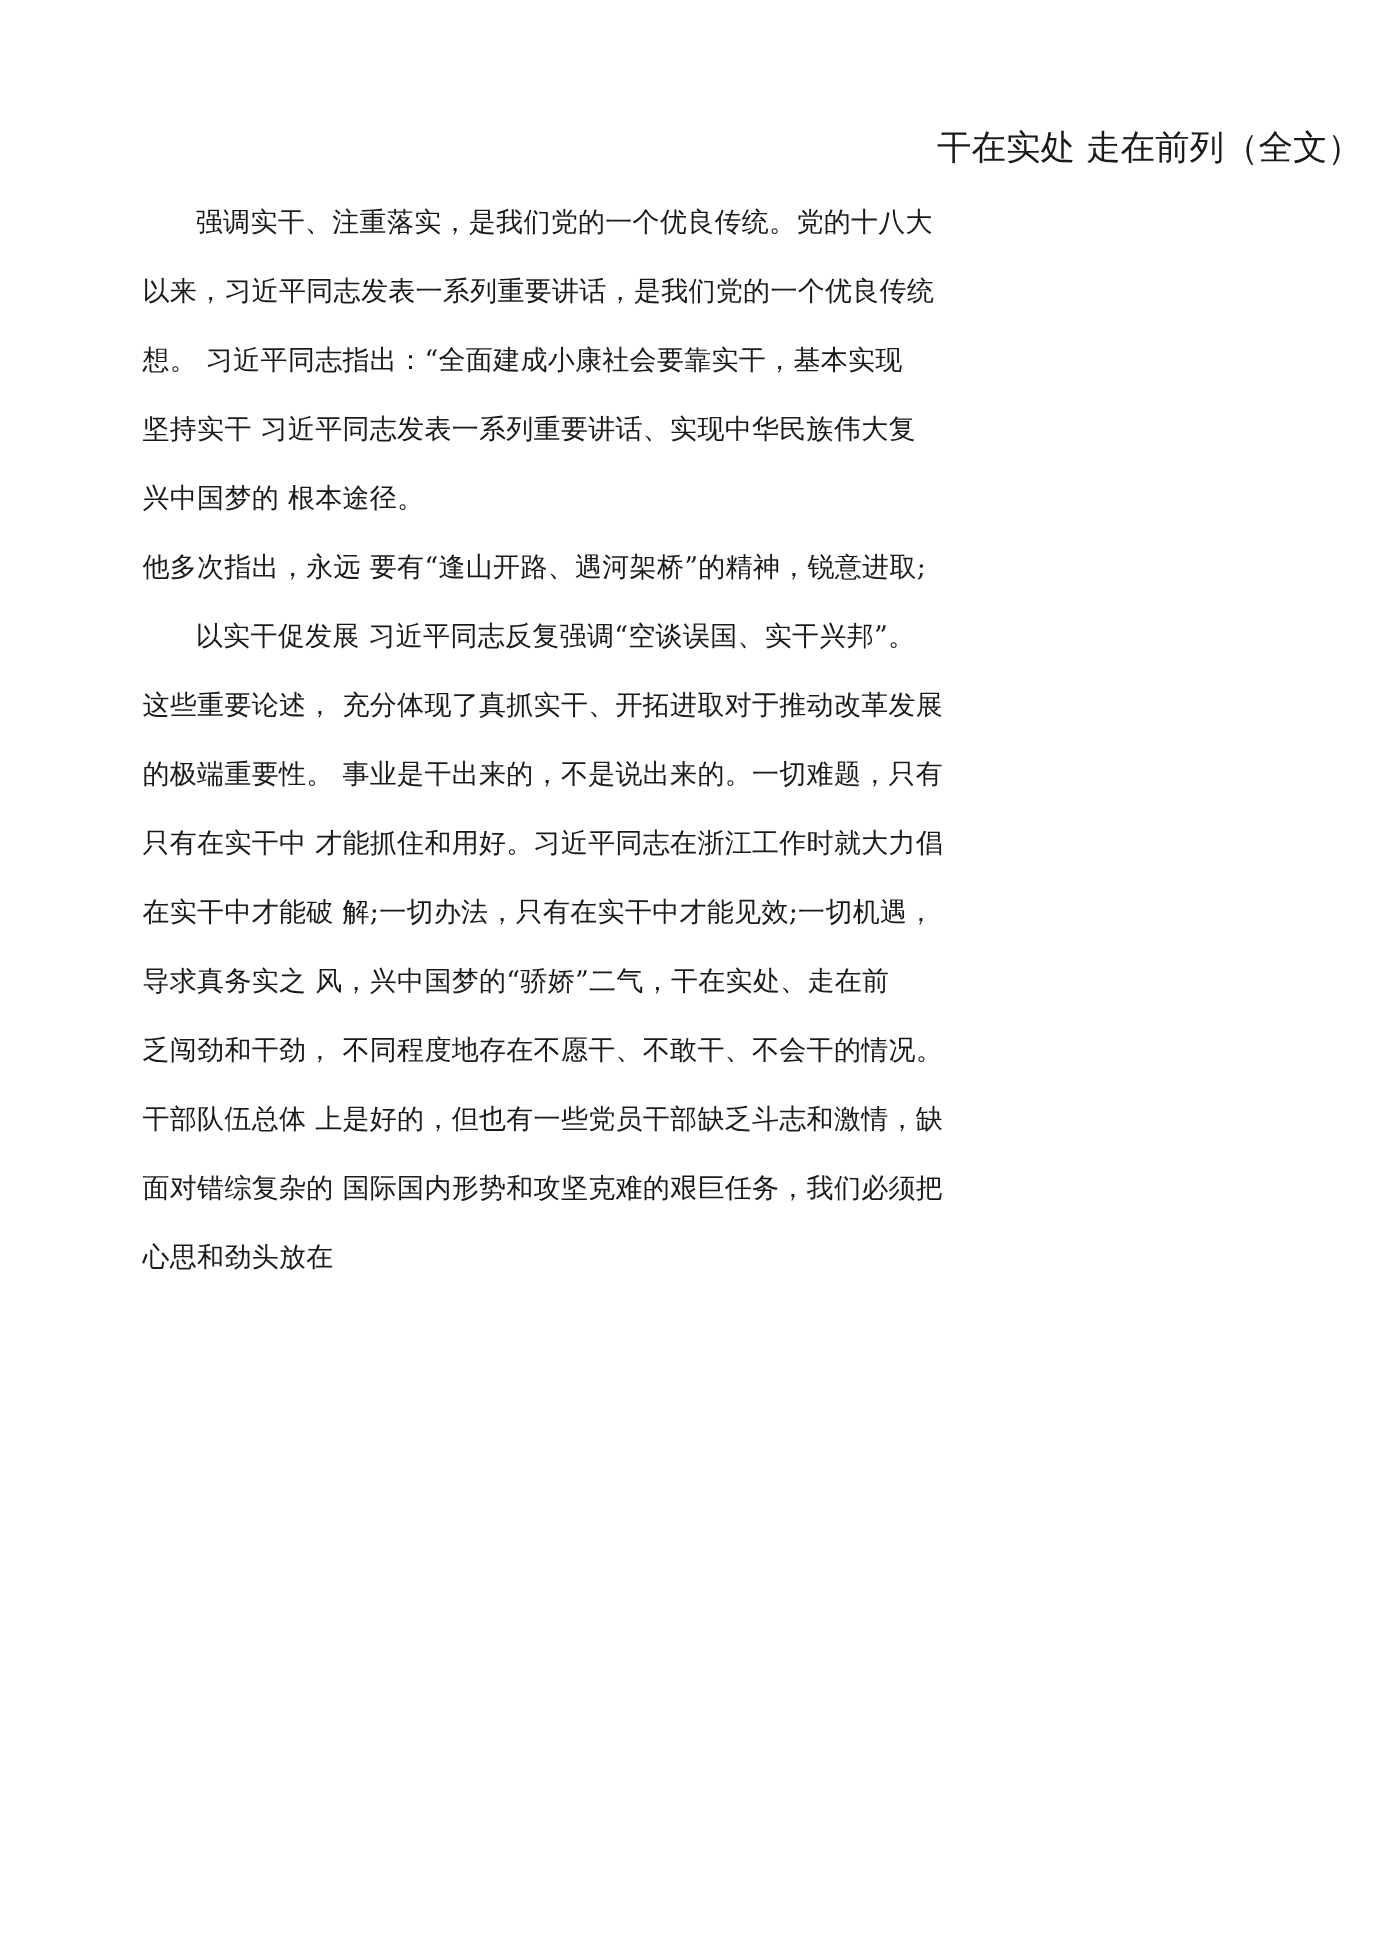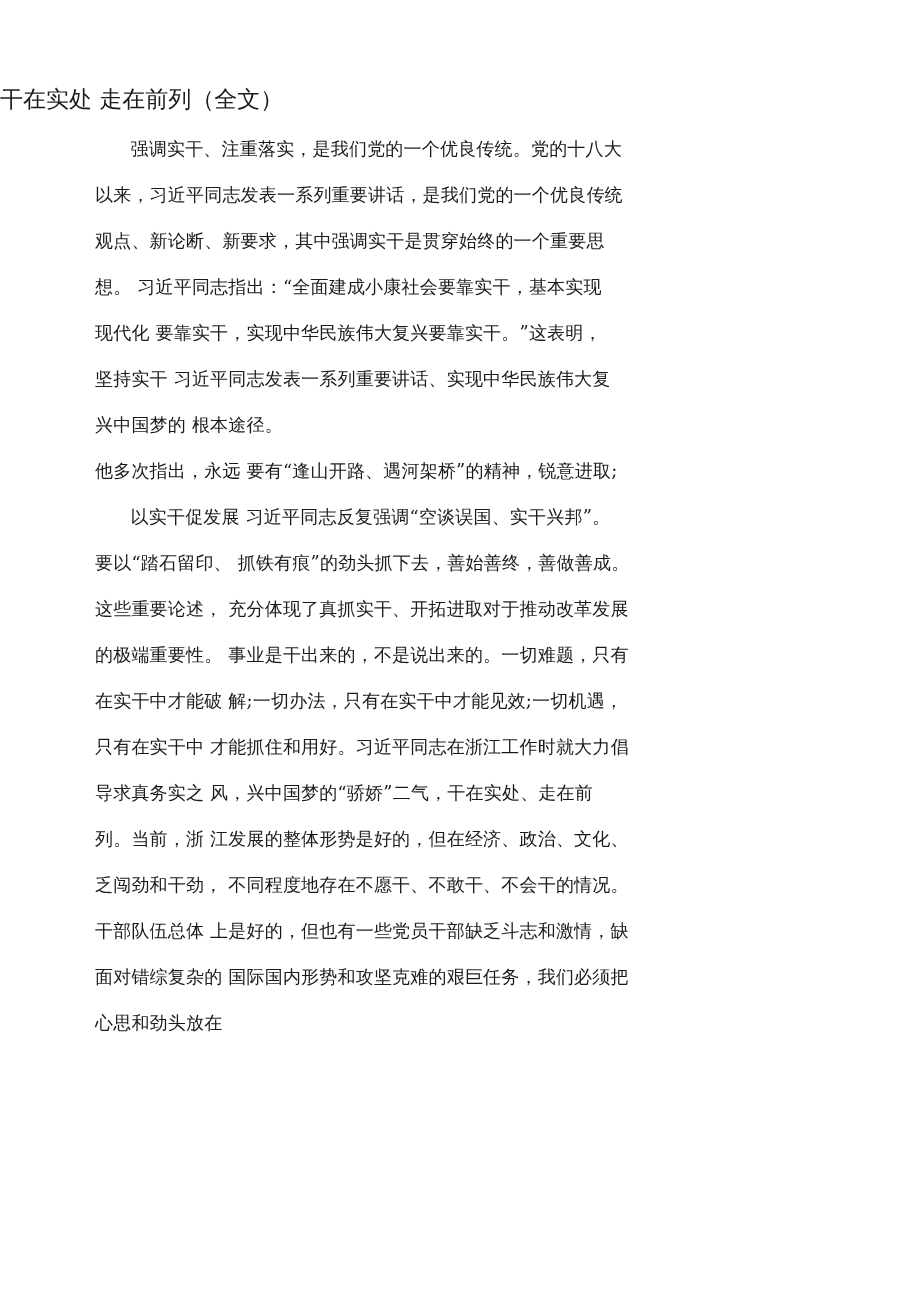--- a/index.html
+++ b/index.html
@@ -21,21 +21,21 @@
       top: 0;
       width: 920px;
       height: 1302px;
       background: #ffffff;
     }
     .title {
       position: absolute;
       left: 0;
       top: 84px;
       width: 908px;
-      text-align: left;
+      text-align: right;
       font-size: 23px;
       line-height: 30px;
       letter-spacing: 0px;
       white-space: nowrap;
     }
     .body-text {
       position: absolute;
       left: 95px;
       top: 126px;
       width: 740px;
@@ -61,37 +61,33 @@
 
 <div class="page">
 
   <div class="title">干在实处 走在前列（全文）</div>
 
   <div class="body-text">
 
     <div class="para para-1">
       <span class="line">      强调实干、注重落实，是我们党的一个优良传统。党的十八大</span>
       <span class="line">以来，习近平同志发表一系列重要讲话，是我们党的一个优良传统</span>
-      <span class="line">观点、新论断、新要求，其中强调实干是贯穿始终的一个重要思</span>
       <span class="line">想。 习近平同志指出：“全面建成小康社会要靠实干，基本实现</span>
-      <span class="line">现代化 要靠实干，实现中华民族伟大复兴要靠实干。”这表明，</span>
       <span class="line">坚持实干 习近平同志发表一系列重要讲话、实现中华民族伟大复</span>
       <span class="line">兴中国梦的 根本途径。</span>
     </div>
 
     <div class="para para-2">
       <span class="line">他多次指出，永远 要有“逢山开路、遇河架桥”的精神，锐意进取;</span>
       <span class="line">      以实干促发展 习近平同志反复强调“空谈误国、实干兴邦”。</span>
-      <span class="line">要以“踏石留印、 抓铁有痕”的劲头抓下去，善始善终，善做善成。</span>
       <span class="line">这些重要论述， 充分体现了真抓实干、开拓进取对于推动改革发展</span>
       <span class="line">的极端重要性。 事业是干出来的，不是说出来的。一切难题，只有</span>
+      <span class="line">只有在实干中 才能抓住和用好。习近平同志在浙江工作时就大力倡</span>
       <span class="line">在实干中才能破 解;一切办法，只有在实干中才能见效;一切机遇，</span>
-      <span class="line">只有在实干中 才能抓住和用好。习近平同志在浙江工作时就大力倡</span>
       <span class="line">导求真务实之 风，兴中国梦的“骄娇”二气，干在实处、走在前</span>
-      <span class="line">列。当前，浙 江发展的整体形势是好的，但在经济、政治、文化、</span>
       <span class="line">乏闯劲和干劲， 不同程度地存在不愿干、不敢干、不会干的情况。</span>
       <span class="line">干部队伍总体 上是好的，但也有一些党员干部缺乏斗志和激情，缺</span>
       <span class="line">面对错综复杂的 国际国内形势和攻坚克难的艰巨任务，我们必须把</span>
       <span class="line">心思和劲头放在</span>
     </div>
 
   </div>
 </div>
 
 </body></html>

